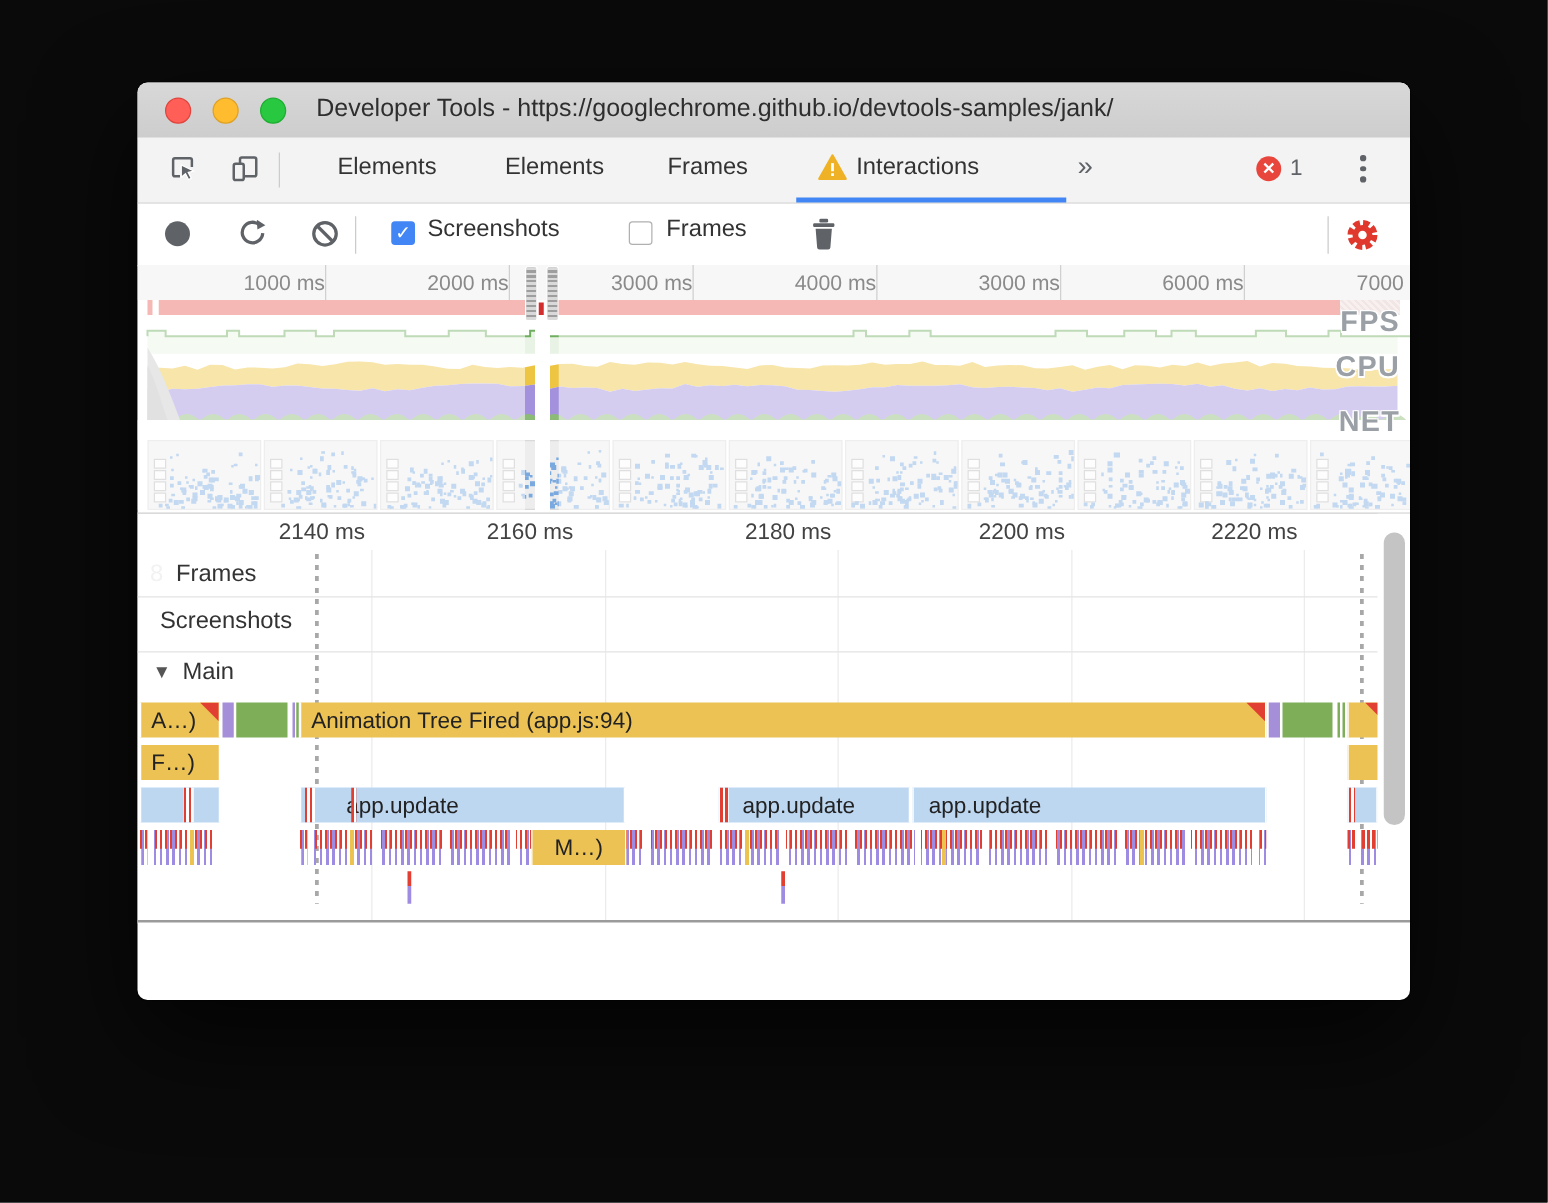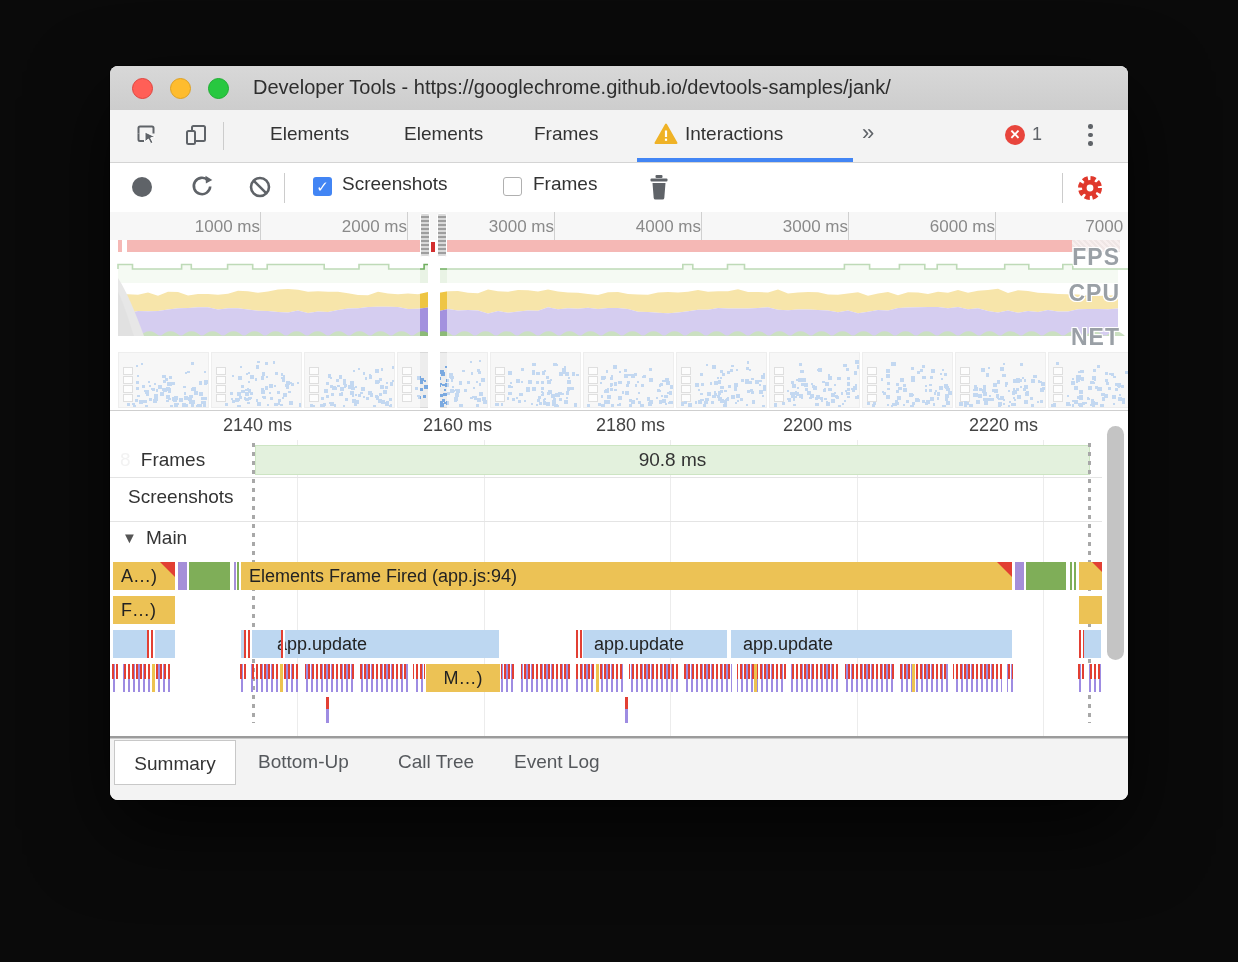--- a/index.html
+++ b/index.html
@@ -1158,45 +1158,44 @@
   <div class="abs biglab" style="left:890px;top:214px;">CPU</div>
   <div class="abs biglab" style="left:890px;top:258px;">NET</div>
 
   <div class="abs mainpanel"></div>
   <div class="abs grid" style="left:187px;"></div>
   <div class="abs grid" style="left:374px;"></div>
   <div class="abs grid" style="left:560px;"></div>
   <div class="abs grid" style="left:747px;"></div>
   <div class="abs grid" style="left:933px;"></div>
   <div class="abs mruler" style="left:72px;">2140 ms</div>
-  <div class="abs mruler" style="left:272px;">2160 ms</div>
+  <div class="abs mruler" style="left:259px;text-align:center;">2160 ms</div>
   <div class="abs mruler" style="left:445px;">2180 ms</div>
   <div class="abs mruler" style="left:632px;">2200 ms</div>
   <div class="abs mruler" style="left:818px;">2220 ms</div>
 
-  <div class="abs framesbar">90.8 ms</div>
   <div class="abs ghost">8</div>
   <div class="abs frameschip">Frames</div>
   <div class="abs hline" style="top:411px;"></div>
 
   <div class="abs dotline" style="left:142px;"></div>
   <div class="abs dotline" style="left:978px;"></div>
 
   <div class="abs rowlabel" style="left:18px;top:420px;">Screenshots</div>
   <div class="abs hline" style="top:455px;"></div>
 
   <div class="abs rowlabel" style="left:12px;top:463px;font-size:15px;color:#555;">▼</div>
   <div class="abs rowlabel" style="left:36px;top:461px;">Main</div>
 
   <div class="abs bar yellow" style="left:2px;top:496px;width:64px;"><span>A…)</span><i class="tri"></i></div>
   <div class="abs purpleblk" style="left:68px;top:496px;width:9px;height:28px;"></div>
   <div class="abs greenblk" style="left:79px;top:496px;width:41px;height:28px;"></div>
   <div class="abs purpleblk" style="left:124px;top:496px;width:2px;height:28px;"></div>
   <div class="abs greenblk" style="left:127px;top:496px;width:2px;height:28px;"></div>
-  <div class="abs bar yellow" style="left:130px;top:496px;width:773px;"><span>Elements Frame Fired (app.js:94)</span><i class="tri"></i></div>
+  <div class="abs bar yellow" style="left:130px;top:496px;width:773px;"><span>Animation Tree Fired (app.js:94)</span><i class="tri"></i></div>
   <div class="abs purpleblk" style="left:905px;top:496px;width:9px;height:28px;"></div>
   <div class="abs greenblk" style="left:916px;top:496px;width:40px;height:28px;"></div>
   <div class="abs greenblk" style="left:960px;top:496px;width:2px;height:28px;"></div>
   <div class="abs greenblk" style="left:964px;top:496px;width:2px;height:28px;"></div>
   <div class="abs bar yellow" style="left:968px;top:496px;width:26px;padding-left:2px;">
       <i class="tri sm"></i>
     </div>
 
   <div class="abs bar yellow" style="left:2px;top:530px;width:64px;"><span>F…)</span></div>
   <div class="abs bar yellow" style="left:968px;top:530px;width:26px;"></div>
@@ -1217,20 +1216,14 @@
   <div class="abs stripes" style="left:968px;top:598px;width:26px;"></div>
 
   <div class="abs microtick" style="left:216px;top:631px;"></div>
   <div class="abs microtick" style="left:515px;top:631px;"></div>
 
   <div class="abs scrolltrack"></div>
   <div class="abs scrollthumb"></div>
 
   <div class="abs splitter"></div>
 
-  <div class="abs bottombar">
-    <div class="abs btab active">Summary</div>
-    <div class="abs btab" style="left:148px;">Bottom-Up</div>
-    <div class="abs btab" style="left:288px;">Call Tree</div>
-    <div class="abs btab" style="left:404px;">Event Log</div>
-  </div>
 
 </div>
 
 </body></html>

